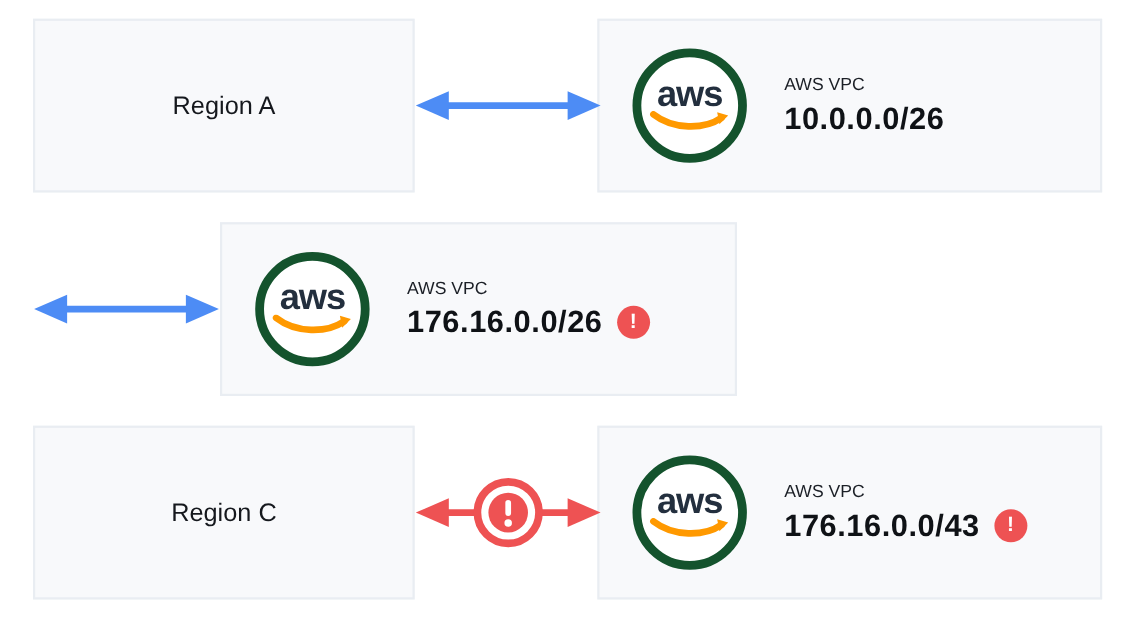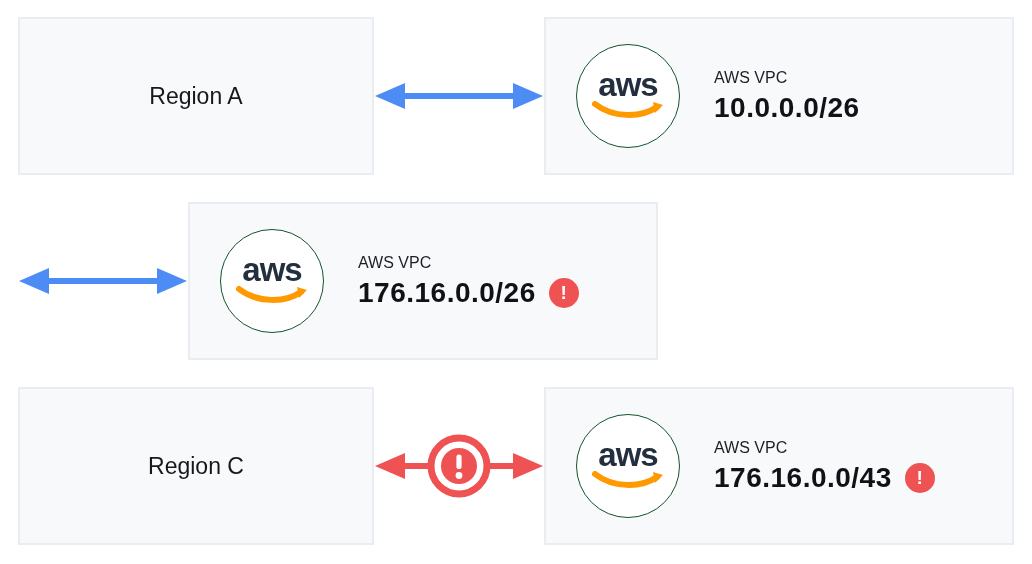--- a/index.html
+++ b/index.html
@@ -1,21 +1,21 @@
 <!DOCTYPE html>
 <html style="--card_bg: #f8f9fb; --card_border: #e9edf2; --arrow_blue: #4d8cf5; --error_red: #ee5253; --aws_navy: #232f3e; --aws_orange: #ff9900;"><head>
 <meta charset="utf-8">
 <style>
   * { margin: 0; padding: 0; box-sizing: border-box; }
   html, body { width: 1032px; height: 564px; background: #ffffff; overflow: hidden; }
   body { font-family: "Liberation Sans", sans-serif; }
 
   .canvas {
     width: 1032px; height: 564px;
-    padding: 17px 18px;
+    padding: 17px 30px;
     display: flex; flex-direction: column; gap: 27px;
   }
   .row { display: flex; align-items: center; height: 158px; }
 
   .card {
     height: 158px;
     background: var(--card_bg, #f8f9fb);
     border: 2px solid var(--card_border, #e9edf2);
   }
   .region-card {
@@ -38,21 +38,21 @@
 
   .vpc-card {
     width: 470px;
     display: flex; align-items: center;
     padding-left: 30px; gap: 34px;
   }
   .aws-circle {
     width: 104px; height: 104px; flex: 0 0 104px;
     border-radius: 50%;
     background: #ffffff;
-    border: 1px solid #14532d;
+    border: 8px solid #14532d;
     display: flex; flex-direction: column; align-items: center; justify-content: center;
   }
   .aws-text {
     font-size: 33px; font-weight: 600; line-height: 0.85;
     letter-spacing: -1px;
     color: var(--aws_navy, #232f3e);
   }
   .aws-smile { margin-top: 2px; }
 
   .vpc-text { display: flex; flex-direction: column; }

